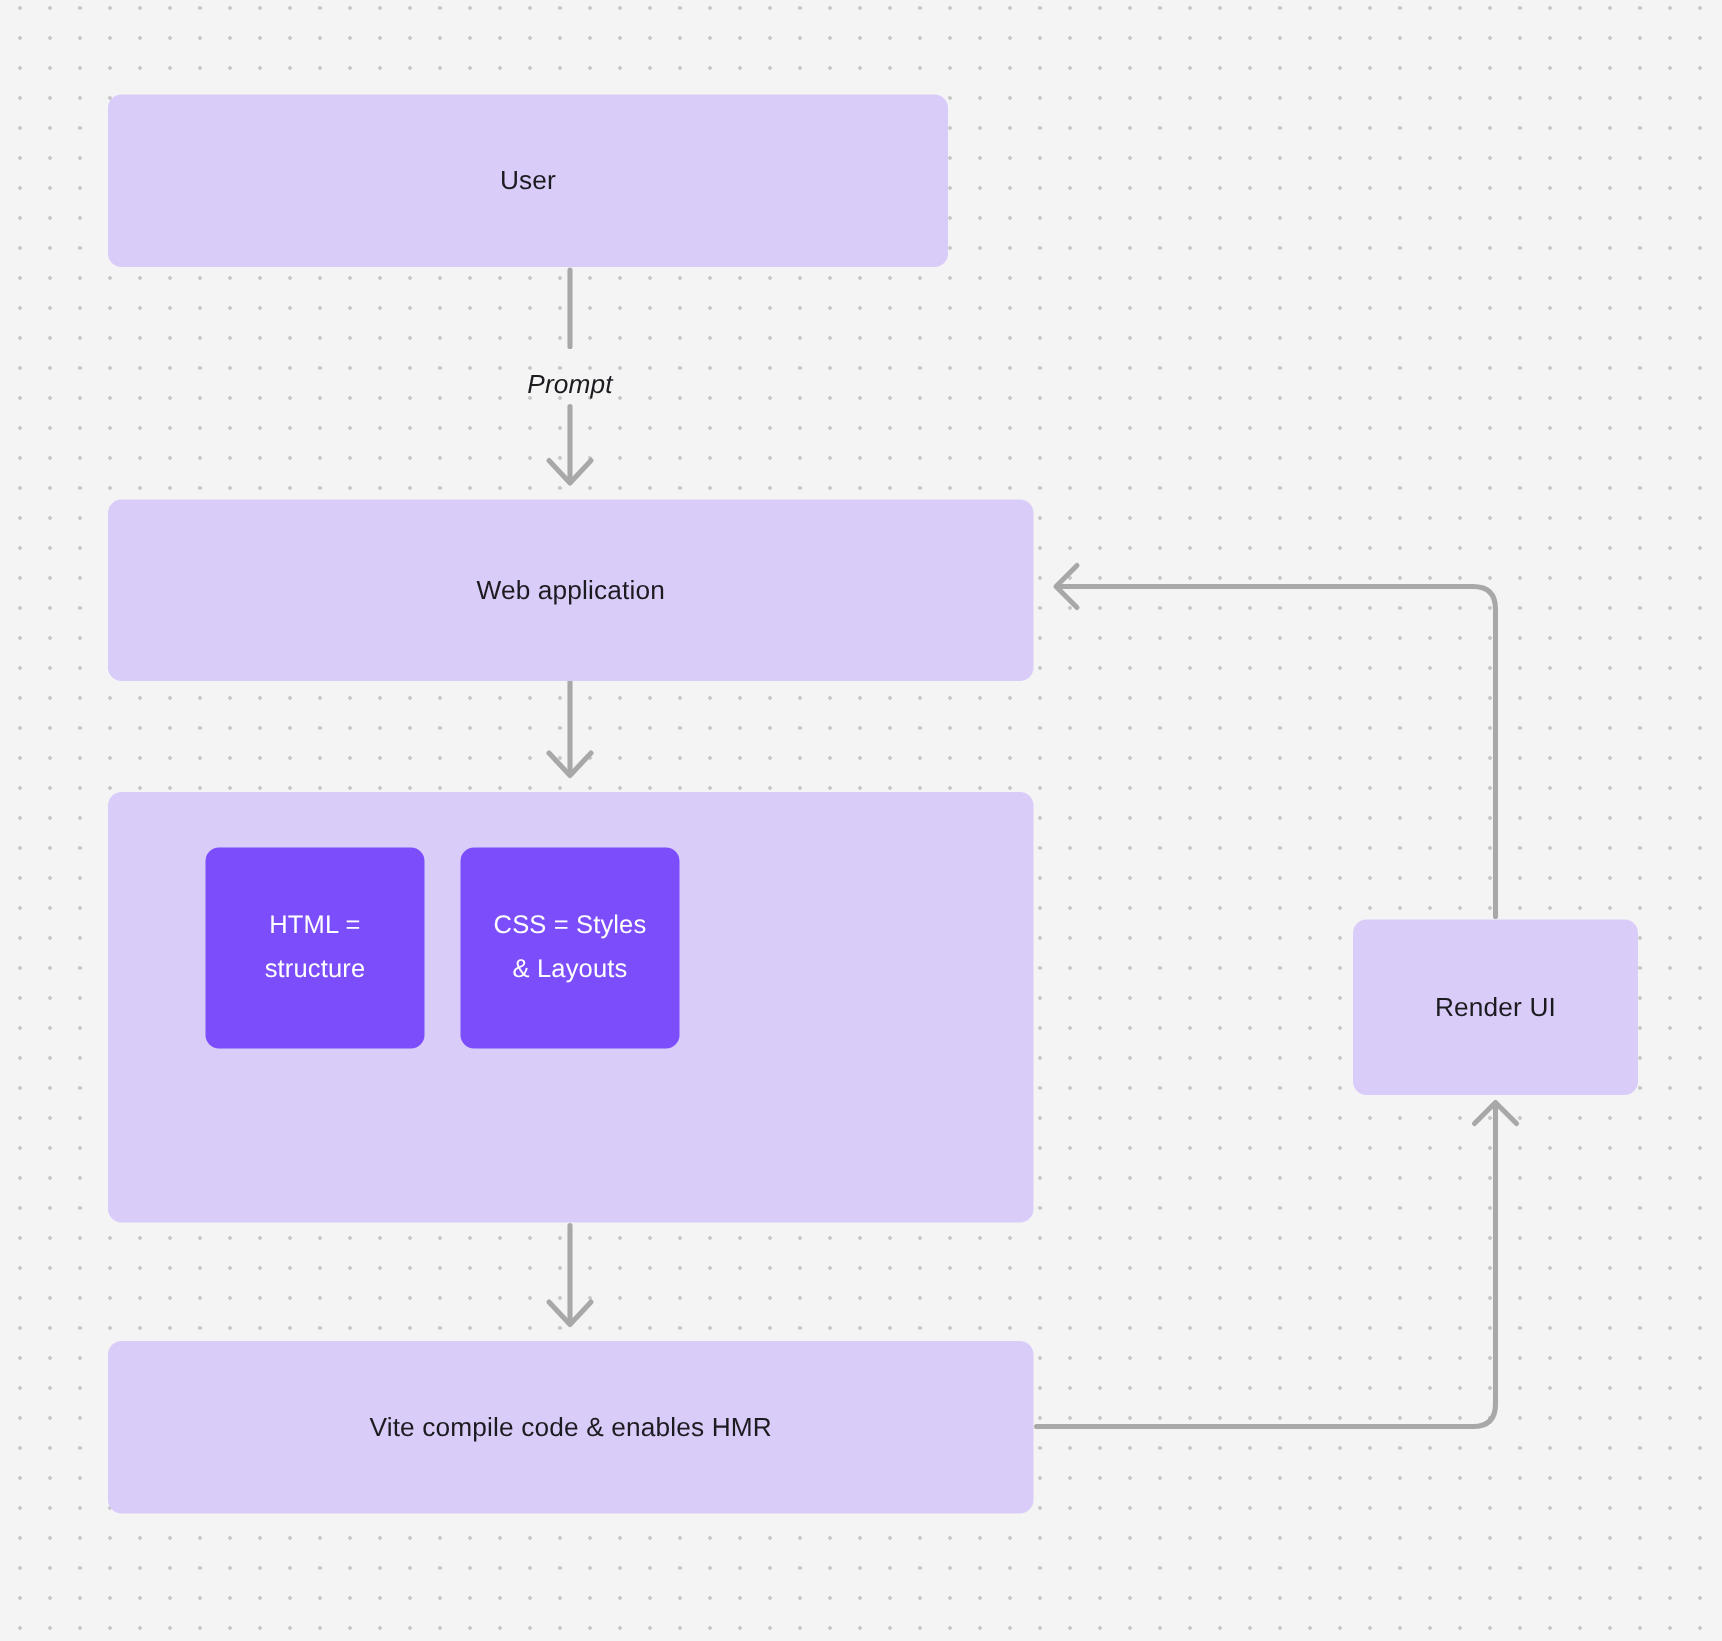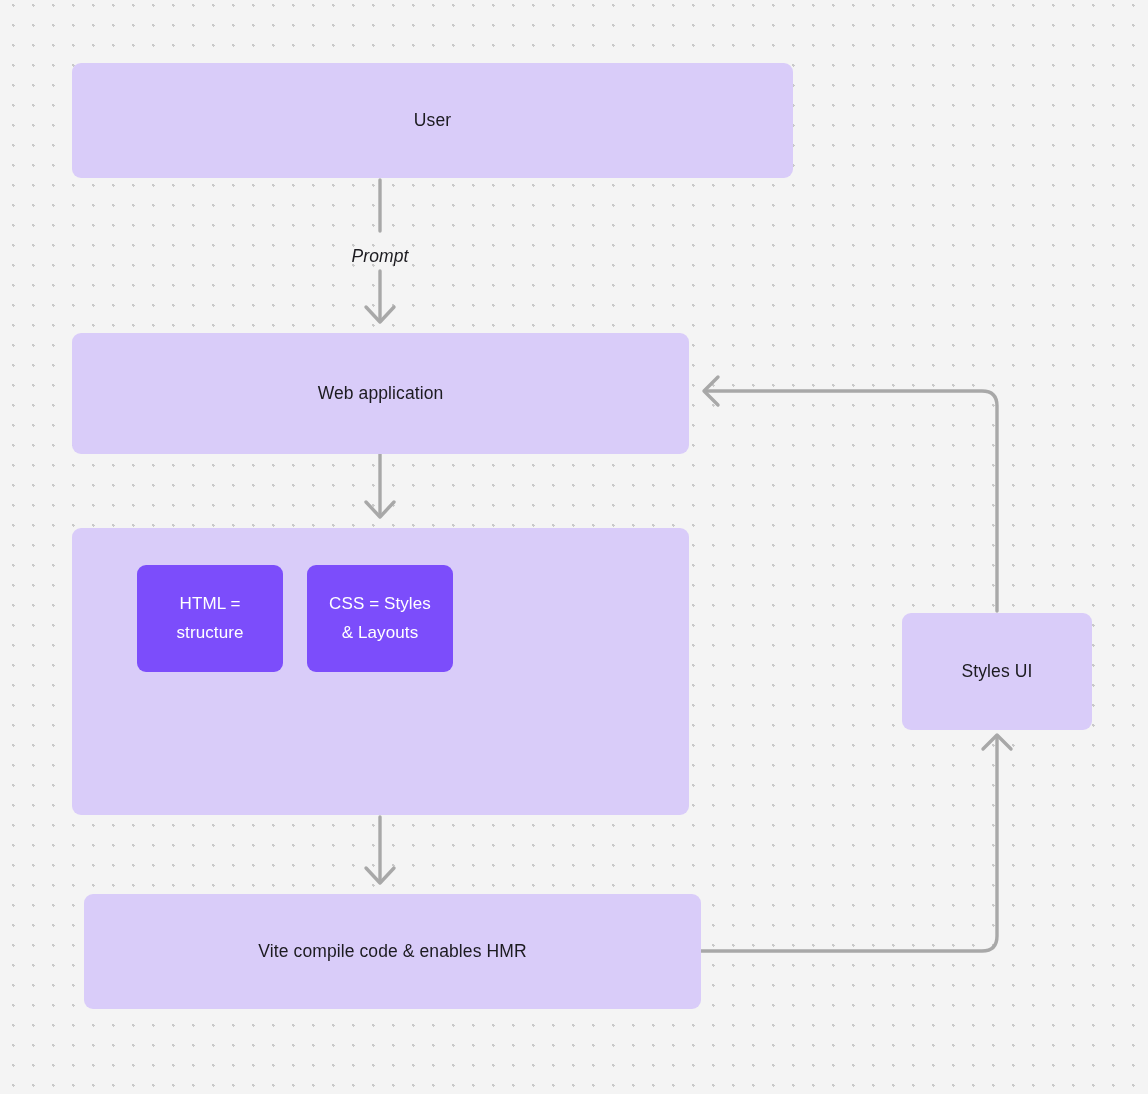--- a/index.html
+++ b/index.html
@@ -47,37 +47,37 @@
 
   .node-label {
     font-size: 17.5px;
     color: #1c1b20;
     letter-spacing: 0.1px;
     text-align: center;
     line-height: 1.35;
   }
 
   
-  #node-user      { left: 72px;  top: 63px;  width: 721px; height: 115px; align-items: center; }
+  #node-user      { left: 72px;  top: 63px;  width: 560px; height: 115px; align-items: center; }
   #node-webapp    { left: 72px;  top: 333px; width: 617px; height: 121px; }
   #node-group     { left: 72px;  top: 528px; width: 617px; height: 287px;
                     display: block; }
-  #node-vite      { left: 84px;  top: 894px; width: 617px; height: 115px; }
+  #node-vite      { left: 72px;  top: 894px; width: 617px; height: 115px; }
   #node-render    { left: 902px; top: 613px; width: 190px; height: 117px; }
 
   
   .subnode {
     position: absolute;
     background-color: #7c4dfb;
     border-radius: 9px;
     display: flex;
     align-items: center;
     justify-content: center;
     top: 37px;
-    height: 107px;
+    height: 134px;
   }
 
   .subnode-label {
     font-size: 17px;
     color: #ffffff;
     text-align: center;
     line-height: 1.70;
     letter-spacing: 0.1px;
   }
 
@@ -169,16 +169,16 @@
     </div>
 
 
   </div>
 
   <div id="node-vite" class="node">
     <span class="node-label">Vite compile code &amp; enables HMR</span>
   </div>
 
   <div id="node-render" class="node">
-    <span class="node-label">Styles UI</span>
+    <span class="node-label">Render UI</span>
   </div>
 
 </div>
 
 </body></html>

